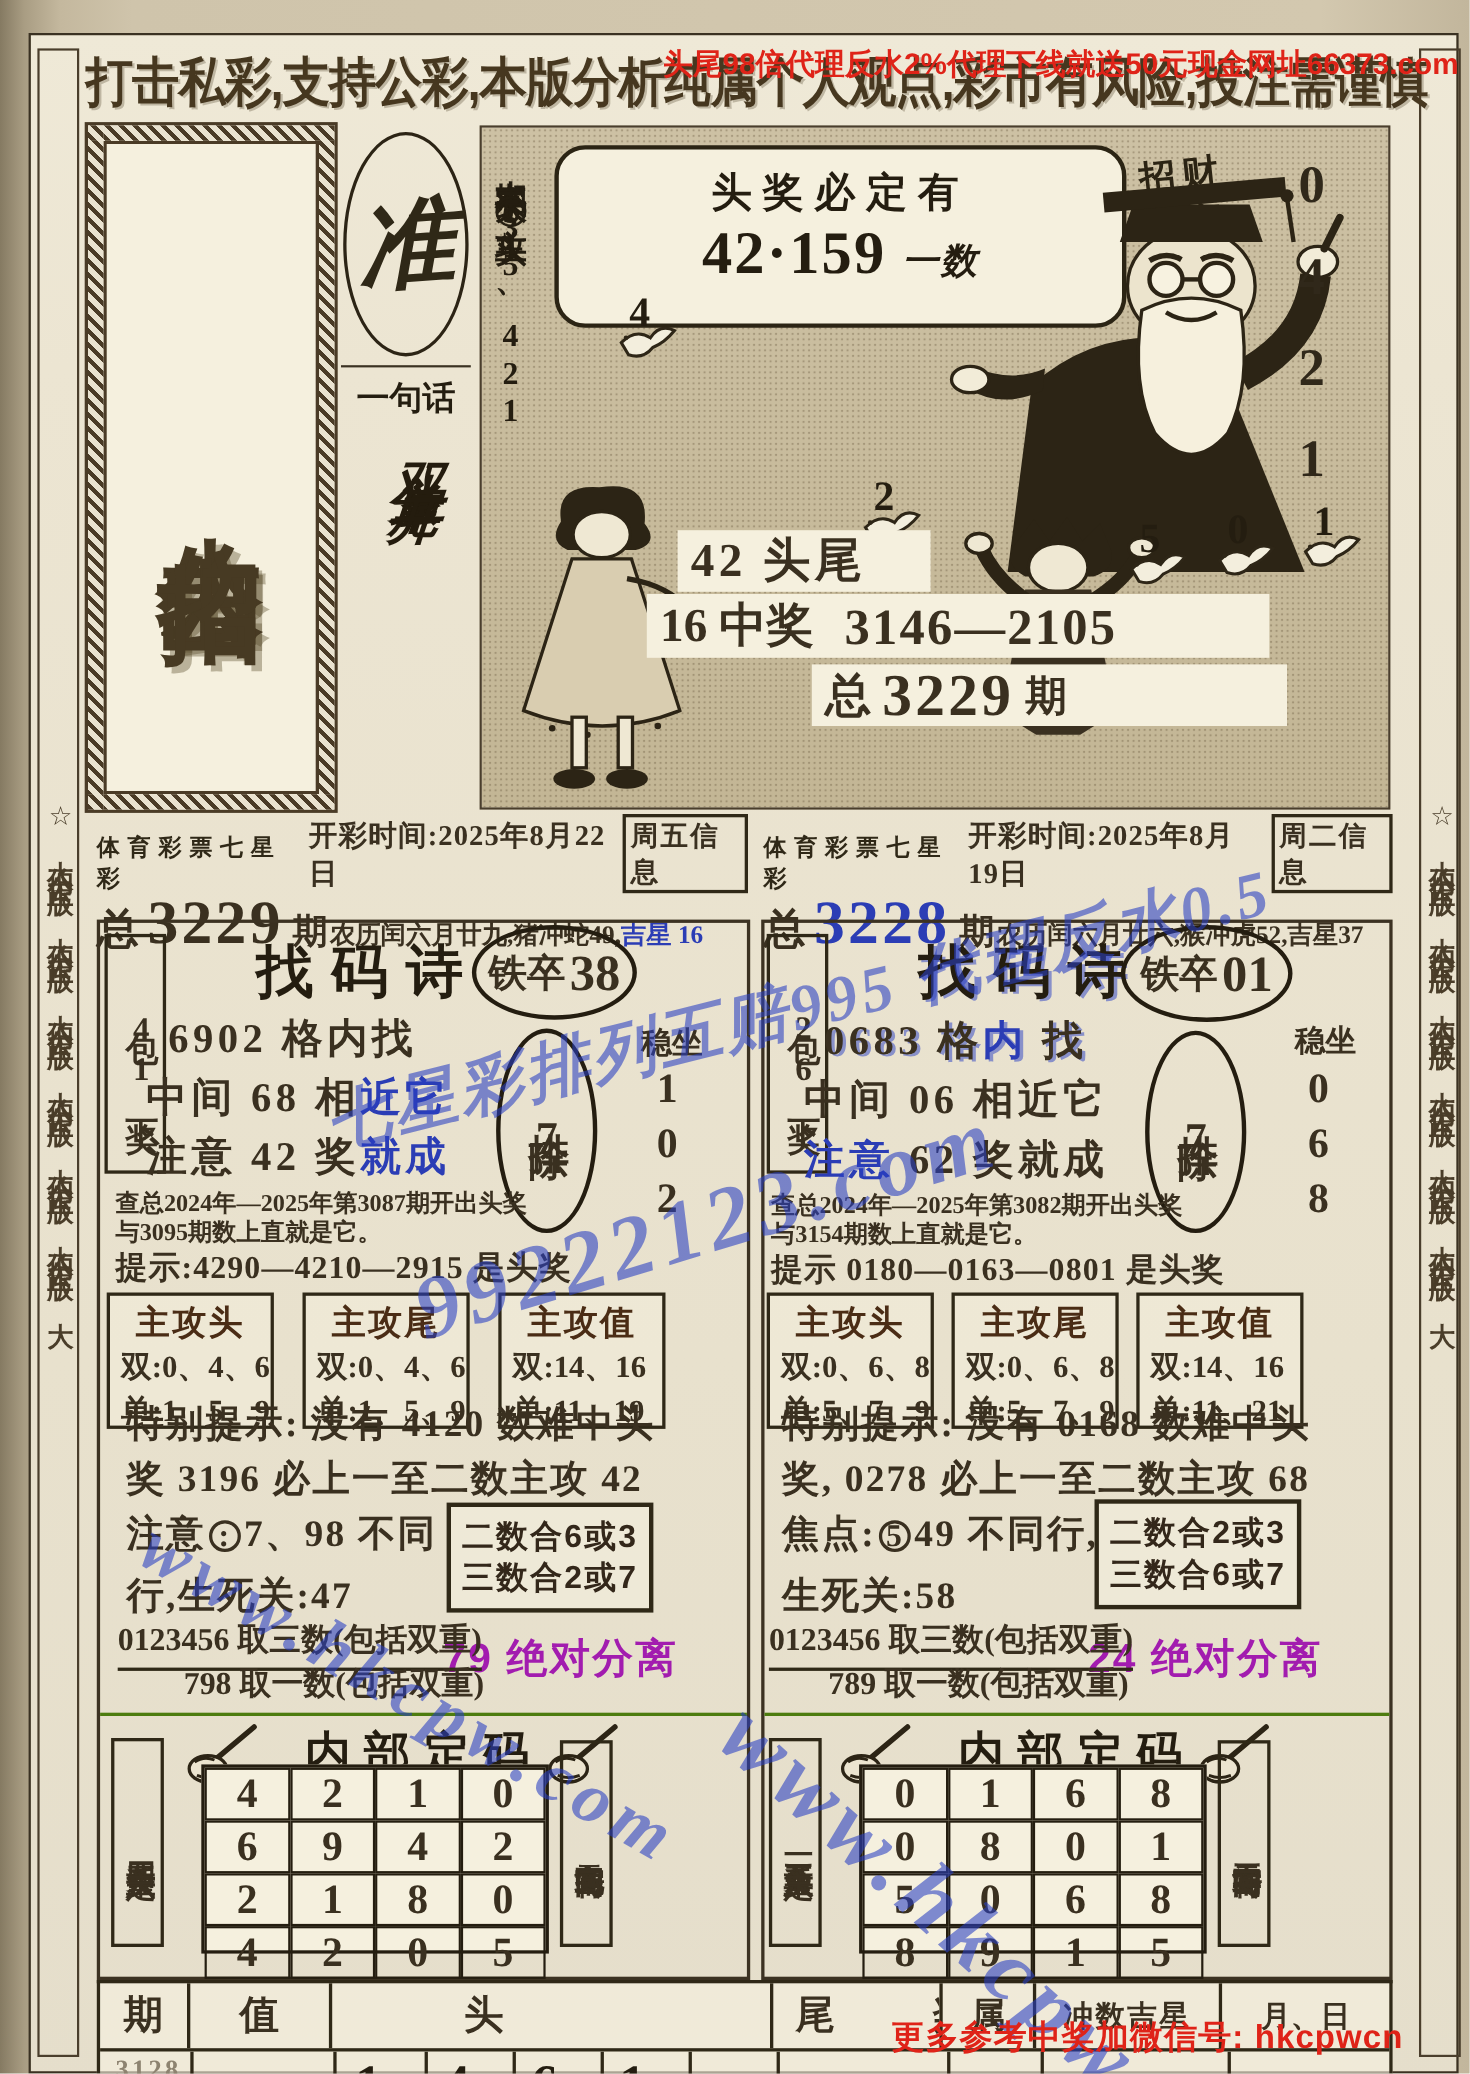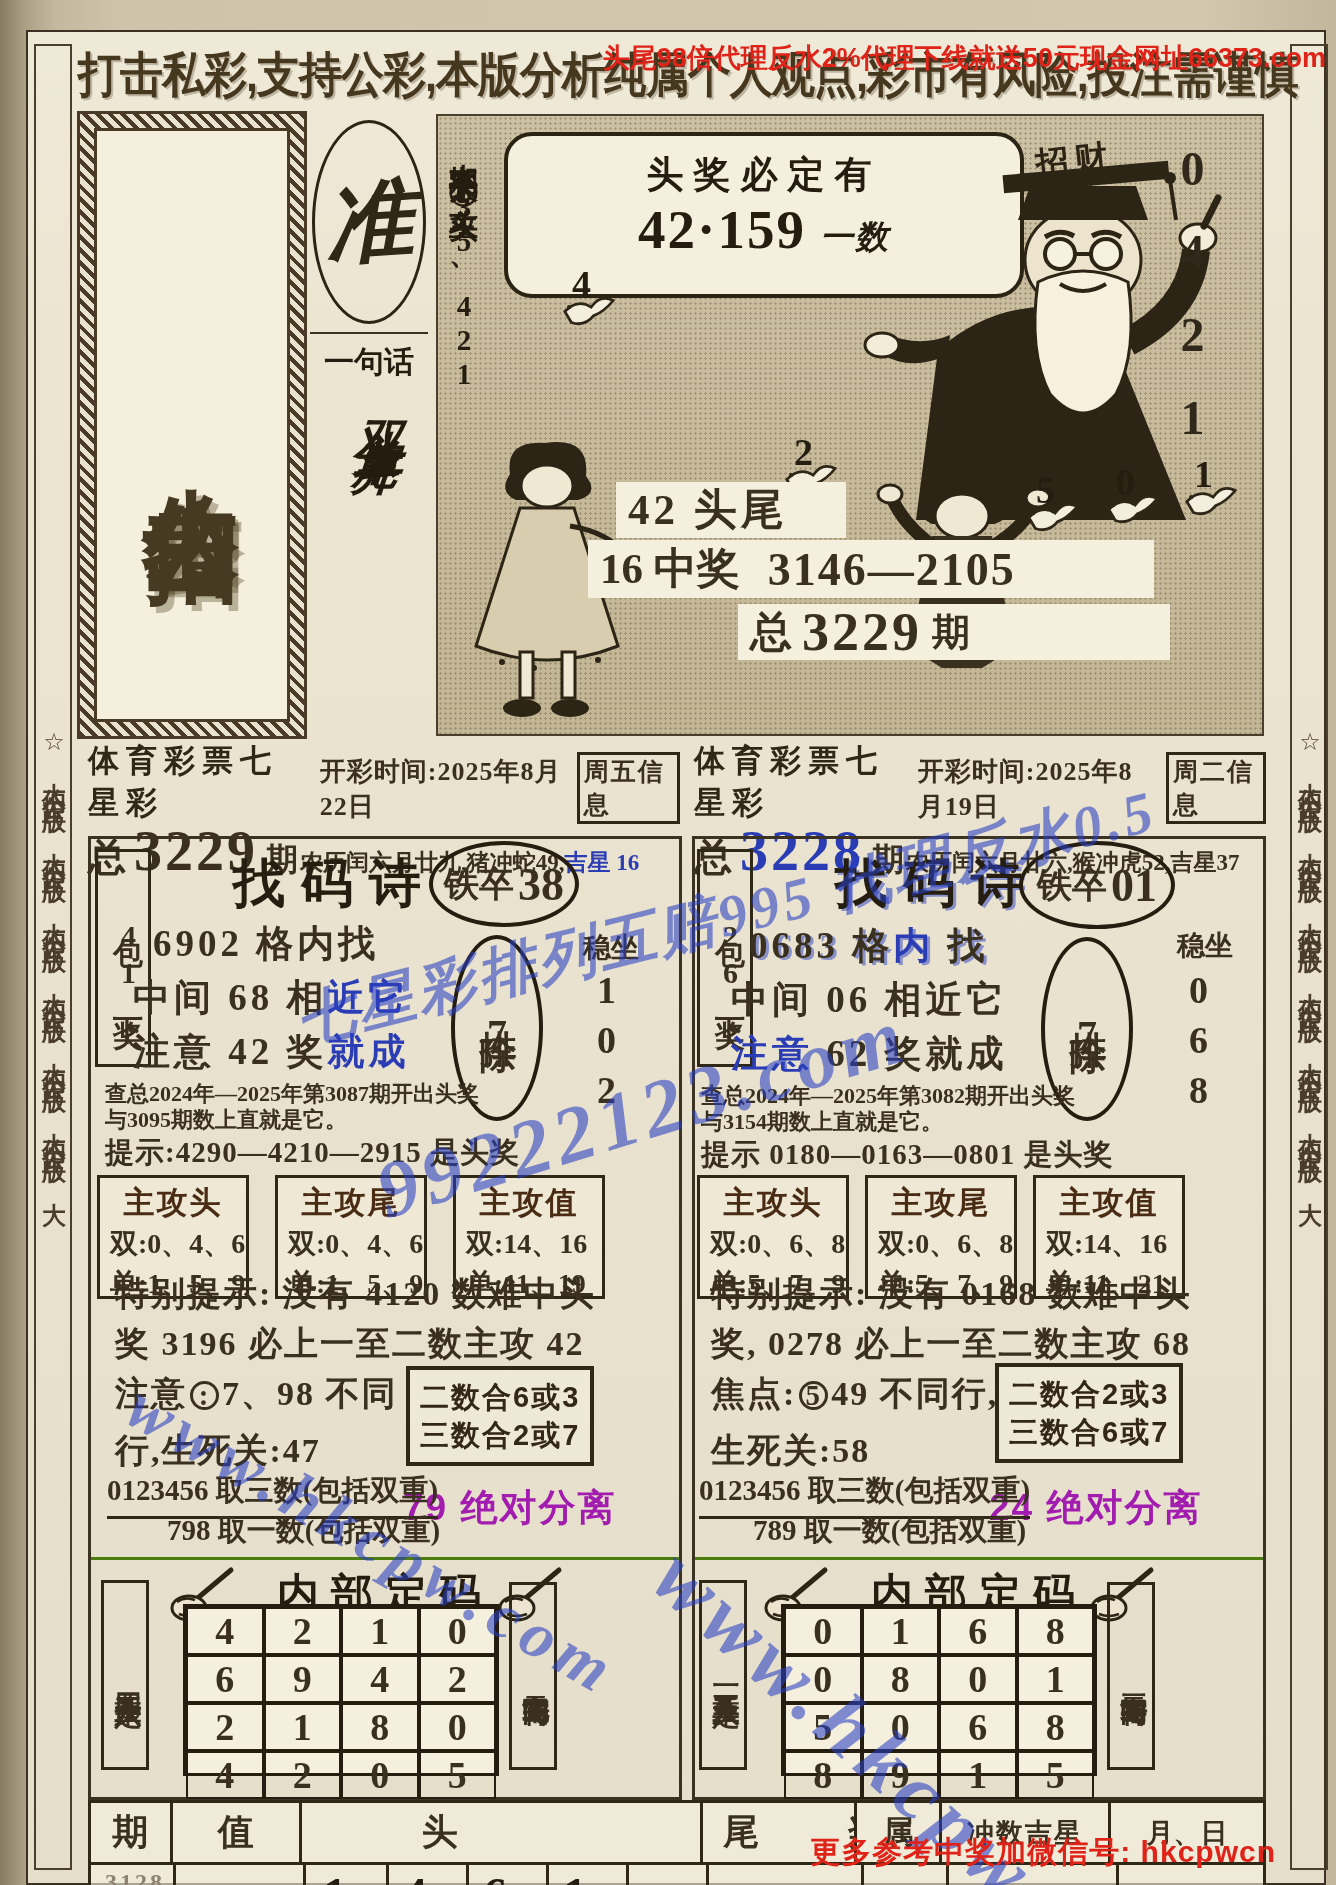--- a/index.html
+++ b/index.html
@@ -66,21 +66,21 @@
   .l-heads{left:178px;top:366px;width:230px;height:56px;font-size:43px;font-weight:900;letter-spacing:4px;}
   .l-win{left:150px;top:424px;width:566px;height:58px;font-size:43px;font-weight:900;}
   .l-win .num{font-size:46px;margin-left:28px;letter-spacing:2px;}
   .l-issue{left:300px;top:488px;width:432px;height:56px;font-weight:900;}
   .l-issue .zi{font-size:42px;} .l-issue .no{font-size:54px;letter-spacing:3px;margin:0 10px;} .l-issue .qi{font-size:38px;}
   .c-strip{left:180px;top:570px;width:646px;height:46px;background:var(--paper2);border:2px solid #3a3122;
     display:flex;align-items:center;justify-content:center;font-size:31px;font-weight:900;letter-spacing:3px;}
   
   .info{top:740px;height:92px;}
   .info .r1{display:flex;align-items:flex-end;gap:12px;}
-  .brand{font-family:"Liberation Sans","DejaVu Sans",sans-serif;font-size:31px;font-weight:900;letter-spacing:7px;color:#2f2817;}
+  .brand{font-family:"Liberation Sans","DejaVu Sans",sans-serif;font-size:21px;font-weight:900;letter-spacing:7px;color:#2f2817;}
   .dtime{font-size:26px;font-weight:700;letter-spacing:1px;}
   .daybox{border:3px solid #2f2817;font-size:25px;font-weight:700;padding:0 4px;letter-spacing:2px;}
   .info .r2{display:flex;align-items:baseline;margin-top:2px;}
   .zong{font-size:38px;font-weight:900;}
   .issue-no{font-size:56px;font-weight:900;letter-spacing:3px;margin:0 8px;line-height:.9;}
   .issue-no.blue{color:var(--blue);}
   .qi2{font-size:32px;font-weight:900;margin-right:2px;}
   .detail{font-size:23px;font-weight:700;letter-spacing:0;}
   
   .colbox{top:836px;height:964px;border:3px solid #3c3222;background:transparent;}

